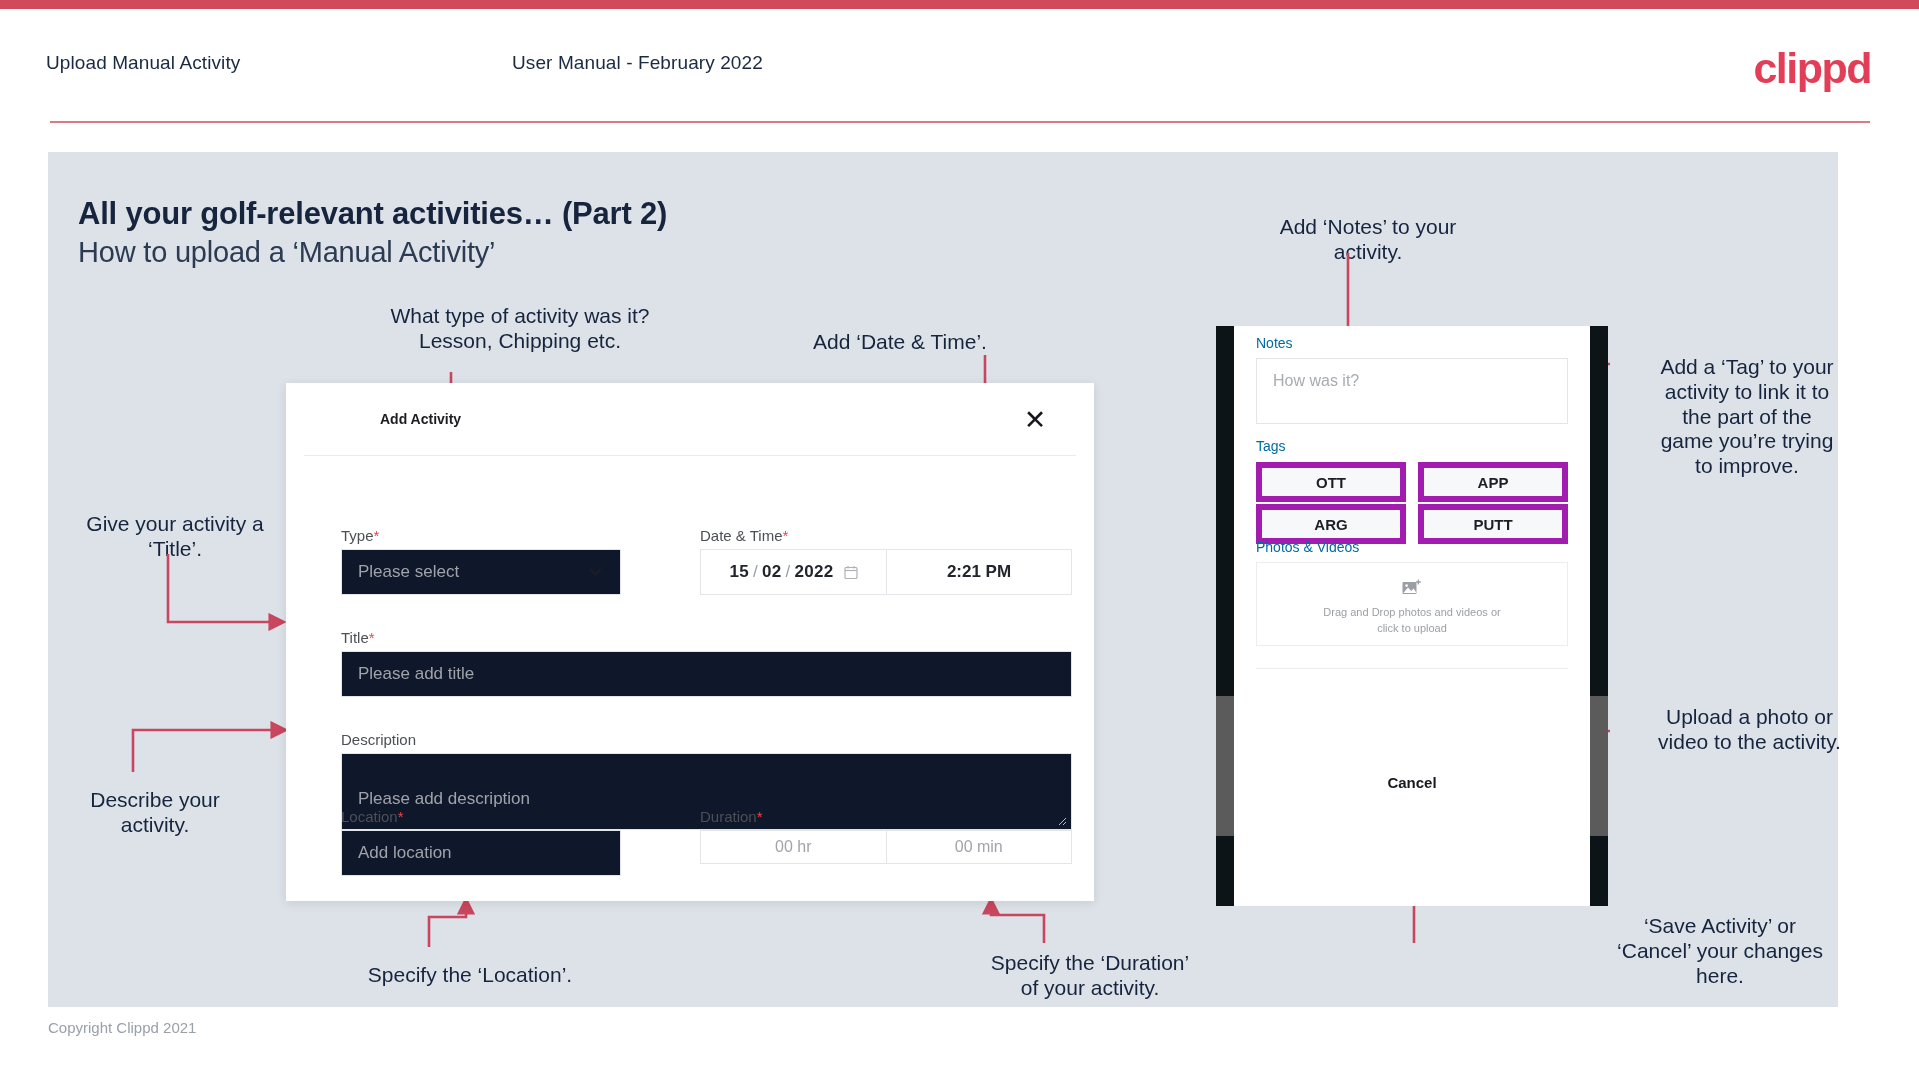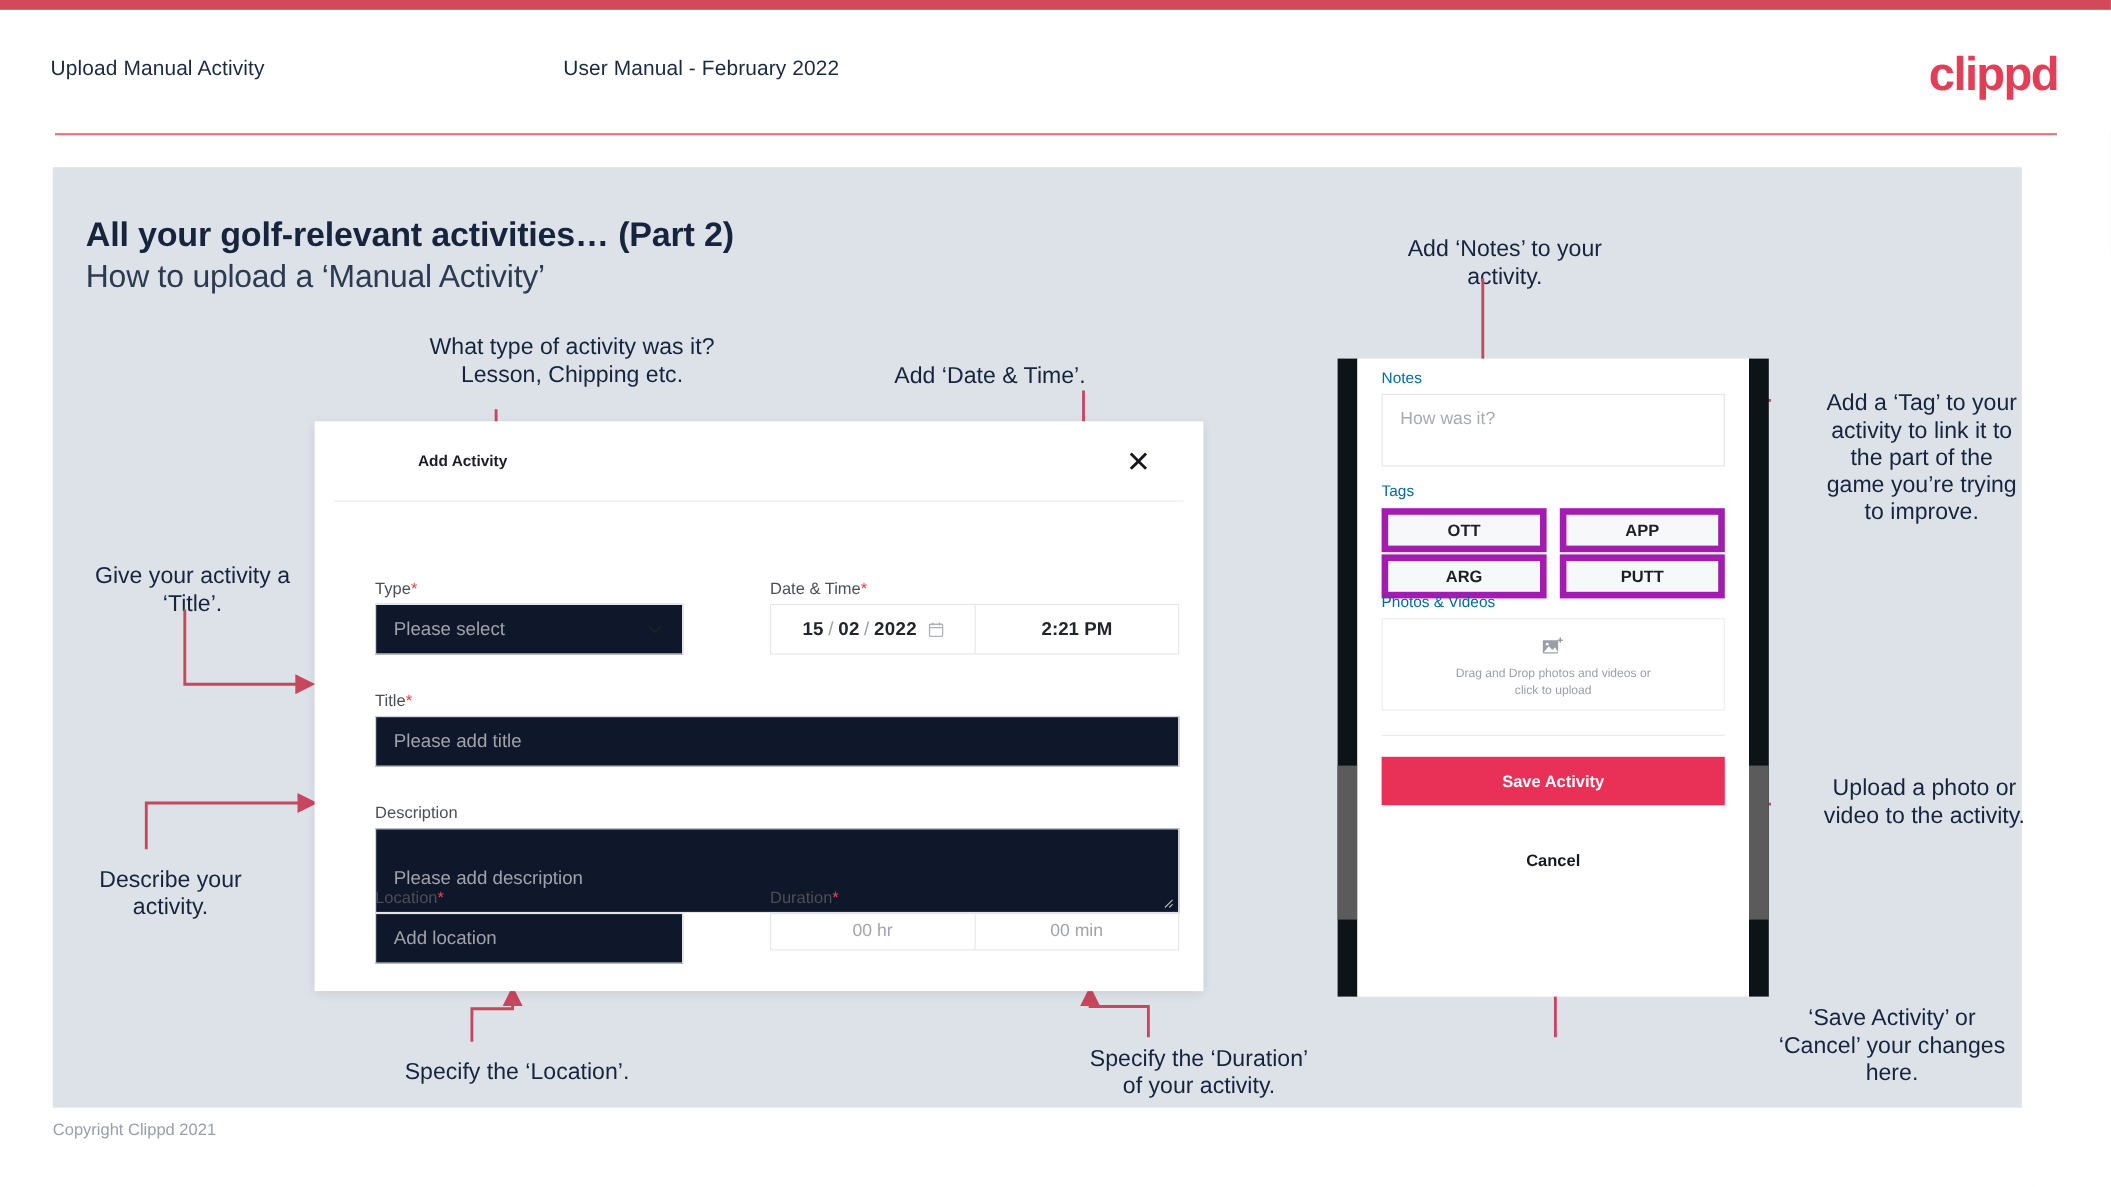--- a/index.html
+++ b/index.html
@@ -222,18 +222,17 @@
         <rect x="0.5" y="3" width="14" height="12" rx="1" fill="#9b9fa5"></rect>
         <circle cx="4.6" cy="6.6" r="1.3" fill="#fff"></circle>
         <path d="M1.4,14 L6,8.6 L9.2,12 L11.6,9.6 L14,13 L14,14 Z" fill="#fff"></path>
         <path d="M16.4,0.6 L16.4,5.4 M14,3 L18.8,3" stroke="#9b9fa5" stroke-width="1.3"></path>
       </svg>
       <div class="drop-txt" style="white-space:pre-line;">Drag and Drop photos and videos or
 click to upload</div>
     </div>
 
     <div class="m-rule"></div>
-    <div class="save-btn">Save Activity</div>
     <div class="cancel-btn">Cancel</div>
   </div>
 </div>
 
 <div class="footer">Copyright Clippd 2021</div>
 
 </body></html>

